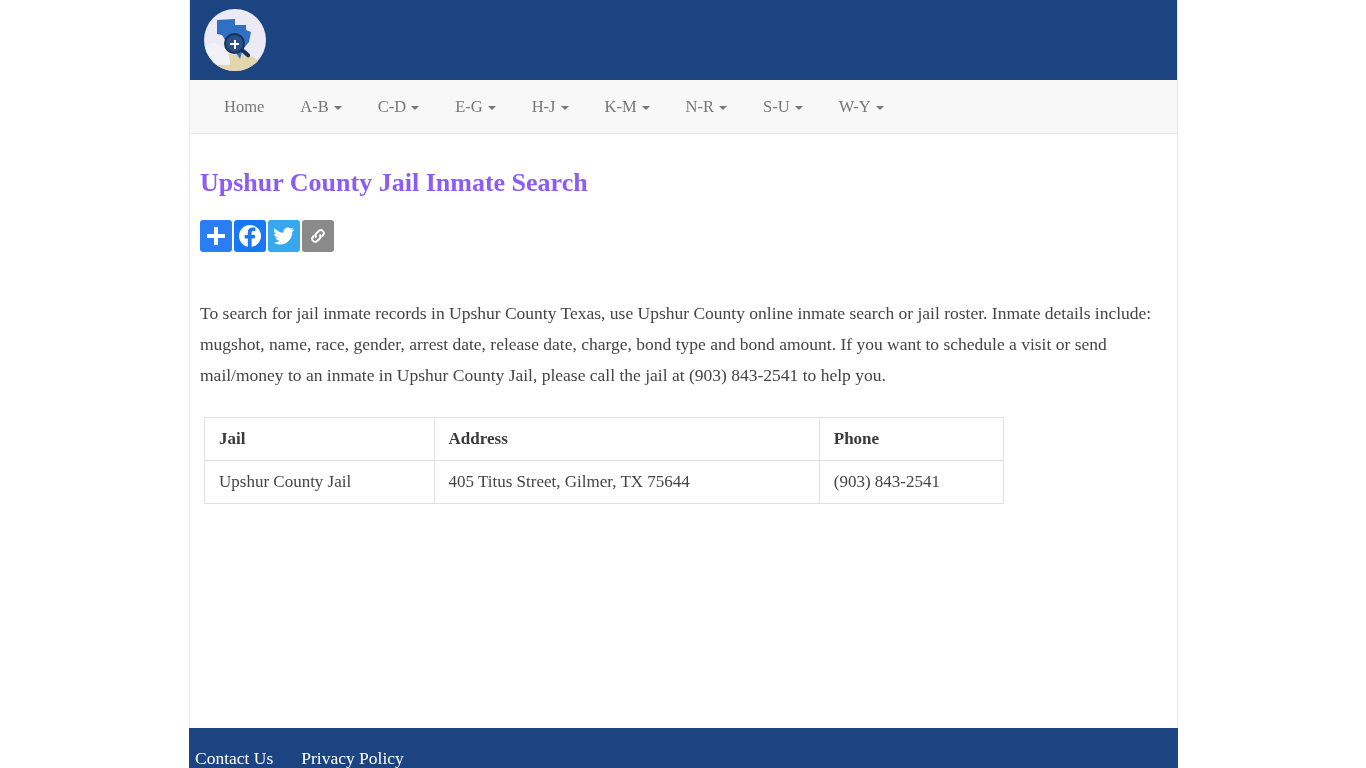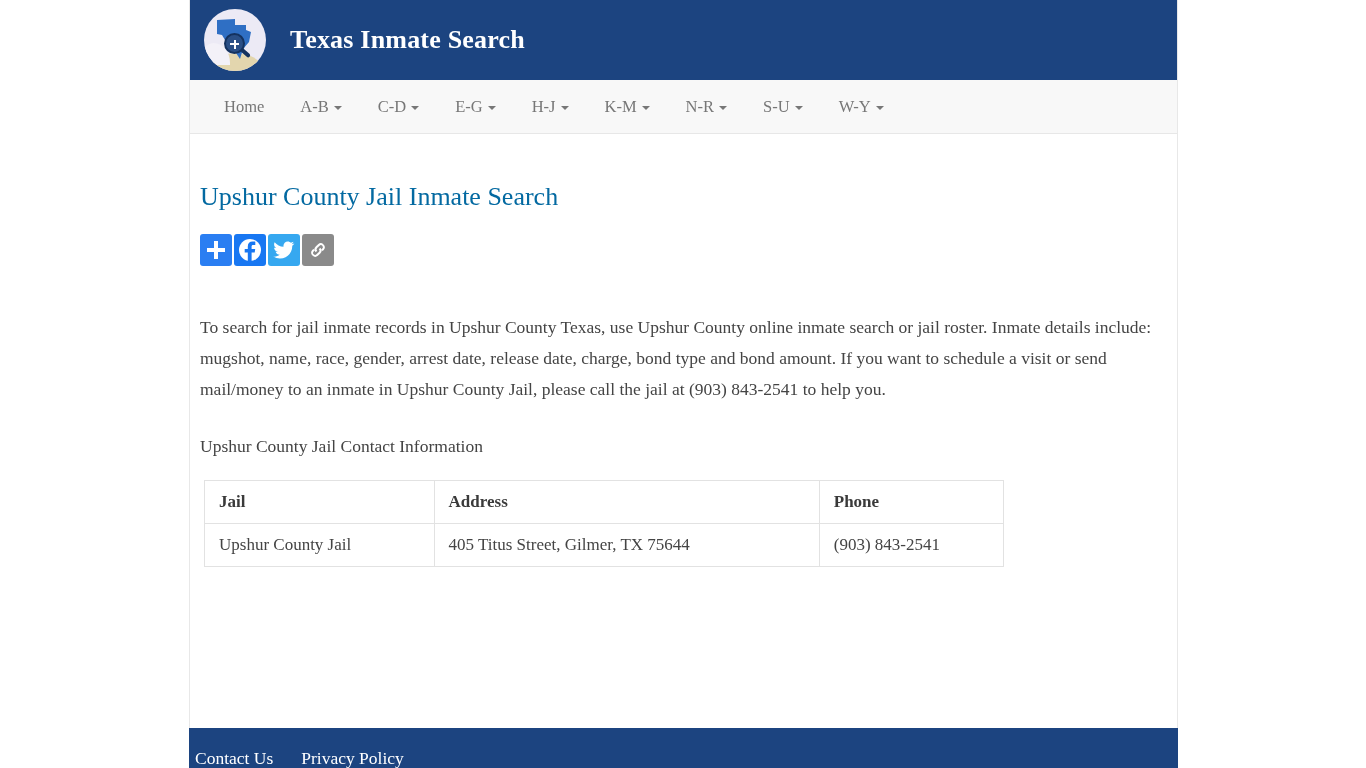--- a/index.html
+++ b/index.html
@@ -129,23 +129,23 @@
     font-size: 17px;
     color: #555555;
     margin: 0 0 12px 0;
   }
   .breadcrumb a {
     color: #555555;
     text-decoration: underline;
   }
   .page-title {
     font-size: 26px;
-    font-weight: normal;
-    color: #0369a1;
-    margin: 18px 0 22px 0;
+    font-weight: bold;
+    color: #8b5cf6;
+    margin: 4px 0 22px 0;
   }
 
   
   .share-row {
     display: flex;
     gap: 2px;
     margin-bottom: 46px;
   }
   .share-btn {
     width: 32px; height: 32px;
@@ -236,21 +236,20 @@
     <div class="site-header">
       <div class="logo-wrap">
         <div class="bottom-arc"></div>
         <div class="left-cloud"></div>
         <svg class="tx-map" viewBox="0 0 40 44">
           <path d="M2 4 L20 3 L20 9 L31 9 L31 14 L36 16 L34 26 L28 33 L25 43 L21 37 L14 34 L10 24 L7 19 L2 18 Z" fill="#2f6fc4"></path>
         </svg>
         <div class="glass"></div>
         <div class="handle"></div>
       </div>
-      <div class="site-title">Texas Inmate Search</div>
     </div>
 
     <div class="navbar">
       <a class="nav-item"><span>Home</span></a>
       <a class="nav-item"><span>A-B</span><span class="caret"></span></a>
       <a class="nav-item"><span>C-D</span><span class="caret"></span></a>
       <a class="nav-item"><span>E-G</span><span class="caret"></span></a>
       <a class="nav-item"><span>H-J</span><span class="caret"></span></a>
       <a class="nav-item"><span>K-M</span><span class="caret"></span></a>
       <a class="nav-item"><span>N-R</span><span class="caret"></span></a>
@@ -281,21 +280,20 @@
         <div class="share-btn sb-link">
           <svg width="22" height="22" viewBox="0 0 24 24">
             <path d="M9.5 14.5a4.4 4.4 0 0 1 0-6.2l2.6-2.6a4.4 4.4 0 0 1 6.2 6.2l-1.3 1.3-1.6-1.6 1.3-1.3a2.1 2.1 0 0 0-3-3l-2.6 2.6a2.1 2.1 0 0 0 0 3z" fill="#ffffff"></path>
             <path d="M14.5 9.5a4.4 4.4 0 0 1 0 6.2l-2.6 2.6a4.4 4.4 0 0 1-6.2-6.2l1.3-1.3 1.6 1.6-1.3 1.3a2.1 2.1 0 0 0 3 3l2.6-2.6a2.1 2.1 0 0 0 0-3z" fill="#ffffff"></path>
           </svg>
         </div>
       </div>
 
       <p class="body-text">To search for jail inmate records in Upshur County Texas, use Upshur County online inmate search or jail roster. Inmate details include: mugshot, name, race, gender, arrest date, release date, charge, bond type and bond amount. If you want to schedule a visit or send mail/money to an inmate in Upshur County Jail, please call the jail at (903) 843-2541 to help you.</p>
 
-      <p class="body-text subtle">Upshur County Jail Contact Information</p>
 
       <table class="contact-table">
         <thead>
           <tr>
             <th class="col-jail">Jail</th>
             <th class="col-addr">Address</th>
             <th class="col-phone">Phone</th>
           </tr>
         </thead>
         <tbody>

